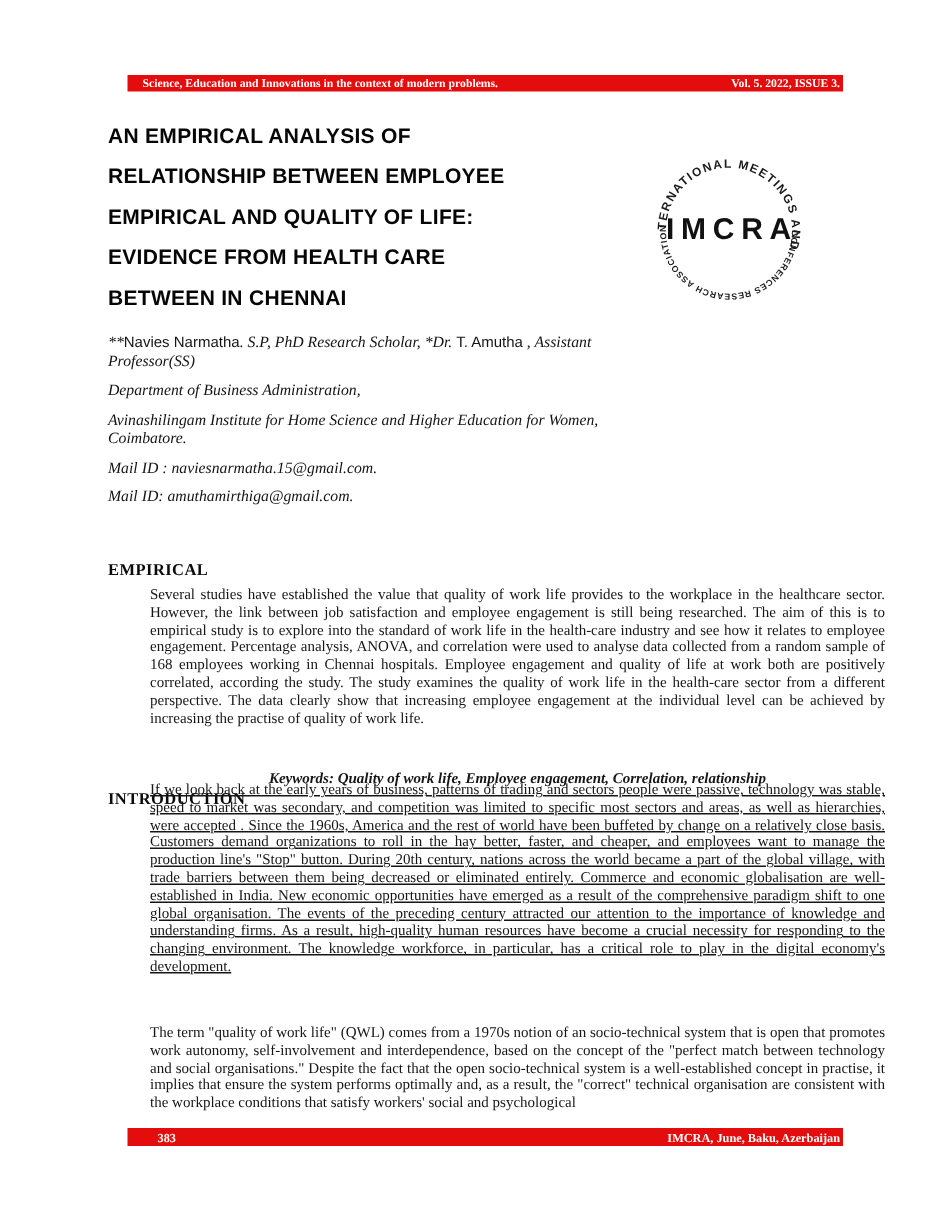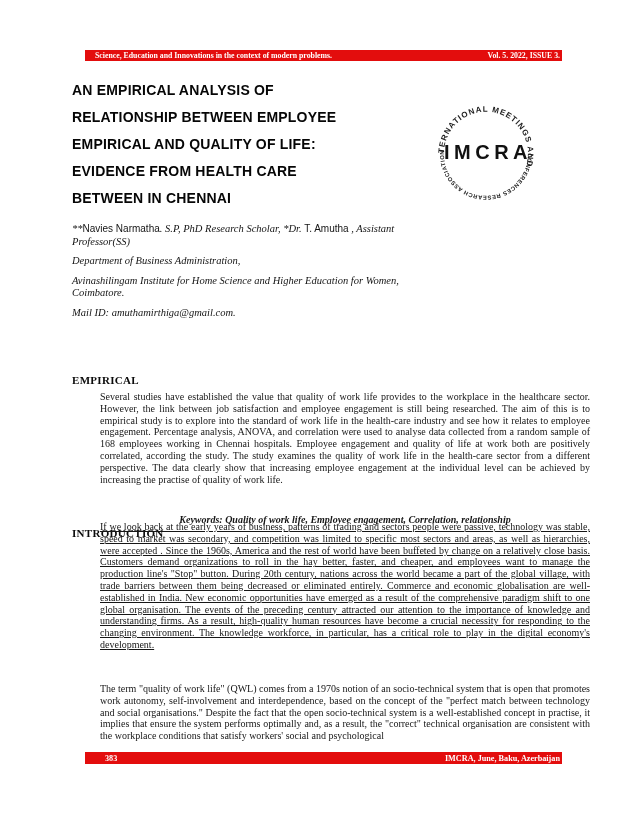--- a/index.html
+++ b/index.html
@@ -66,20 +66,21 @@
       <textPath href="#circ" startOffset="75%" text-anchor="middle">CONFERENCES RESEARCH ASSOCIATION</textPath>
     </text>
     <text x="58" y="63" text-anchor="middle" font-family="'Liberation Sans', sans-serif" font-size="20" font-weight="bold" letter-spacing="4.5" fill="#111">IMCRA</text>
   </svg>
 </div>
 
 <div class="authors">
   <p><span>**</span><span class="bold-sans">Navies Narmatha</span><span>. S.P, PhD Research Scholar, *Dr. </span><span class="bold-sans">T. Amutha</span><span> , Assistant Professor(SS)</span></p>
   <p>Department of Business Administration,</p>
   <p>Avinashilingam Institute for Home Science and Higher Education for Women, Coimbatore.</p>
+  <p>Mail ID : naviesnarmatha.15@gmail.com.</p>
   <p>Mail ID: amuthamirthiga@gmail.com.</p>
 </div>
 
 <div class="sec-heading abstract-heading">EMPIRICAL</div>
 <div class="body-text abstract-body">Several studies have established the value that quality of work life provides to the workplace in the healthcare sector. However, the link between job satisfaction and employee engagement is still being researched. The aim of this is to empirical study is to explore into the standard of work life in the health-care industry and see how it relates to employee engagement. Percentage analysis, ANOVA, and correlation were used to analyse data collected from a random sample of 168 employees working in Chennai hospitals. Employee engagement and quality of life at work both are positively correlated, according the study. The study examines the quality of work life in the health-care sector from a different perspective. The data clearly show that increasing employee engagement at the individual level can be achieved by increasing the practise of quality of work life.</div>
 <div class="body-text keywords">Keywords: Quality of work life, Employee engagement, Correlation, relationship</div>
 
 <div class="sec-heading intro-heading">INTRODUCTION</div>
 <div class="body-text para1">If we look back at the early years of business, patterns of trading and sectors people were passive, technology was stable, speed to market was secondary, and competition was limited to specific most sectors and areas, as well as hierarchies, were accepted . Since the 1960s, America and the rest of world have been buffeted by change on a relatively close basis. Customers demand organizations to roll in the hay better, faster, and cheaper, and employees want to manage the production line's "Stop" button. During 20th century, nations across the world became a part of the global village, with trade barriers between them being decreased or eliminated entirely. Commerce and economic globalisation are well-established in India. New economic opportunities have emerged as a result of the comprehensive paradigm shift to one global organisation. The events of the preceding century attracted our attention to the importance of knowledge and understanding firms. As a result, high-quality human resources have become a crucial necessity for responding to the changing environment. The knowledge workforce, in particular, has a critical role to play in the digital economy's development.</div>
 <div class="body-text para2">The term "quality of work life" (QWL) comes from a 1970s notion of an socio-technical system that is open that promotes work autonomy, self-involvement and interdependence, based on the concept of the "perfect match between technology and social organisations." Despite the fact that the open socio-technical system is a well-established concept in practise, it implies that ensure the system performs optimally and, as a result, the "correct" technical organisation are consistent with the workplace conditions that satisfy workers' social and psychological</div>

